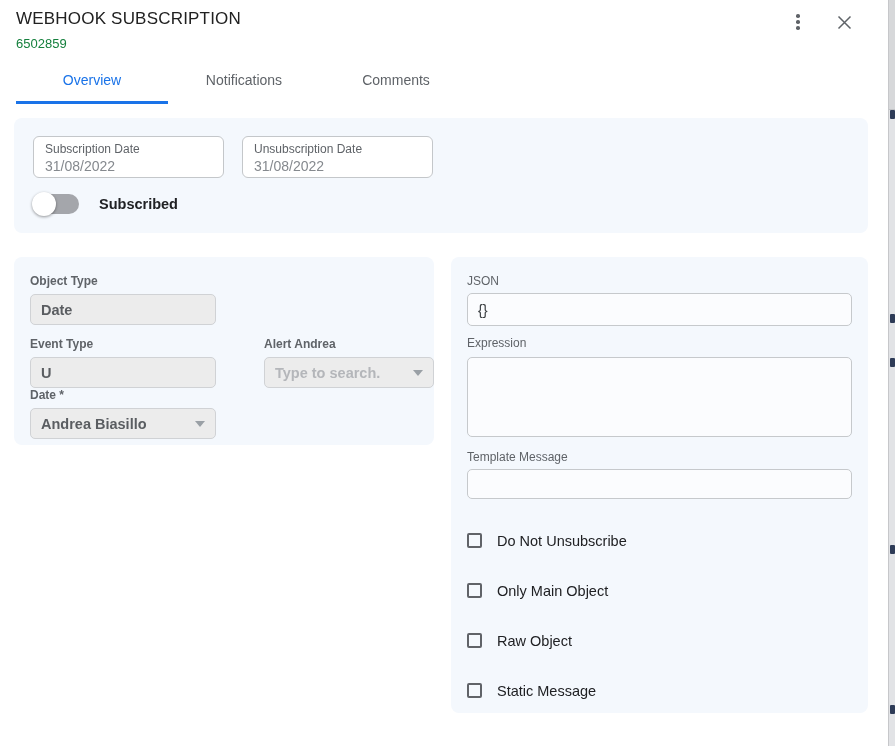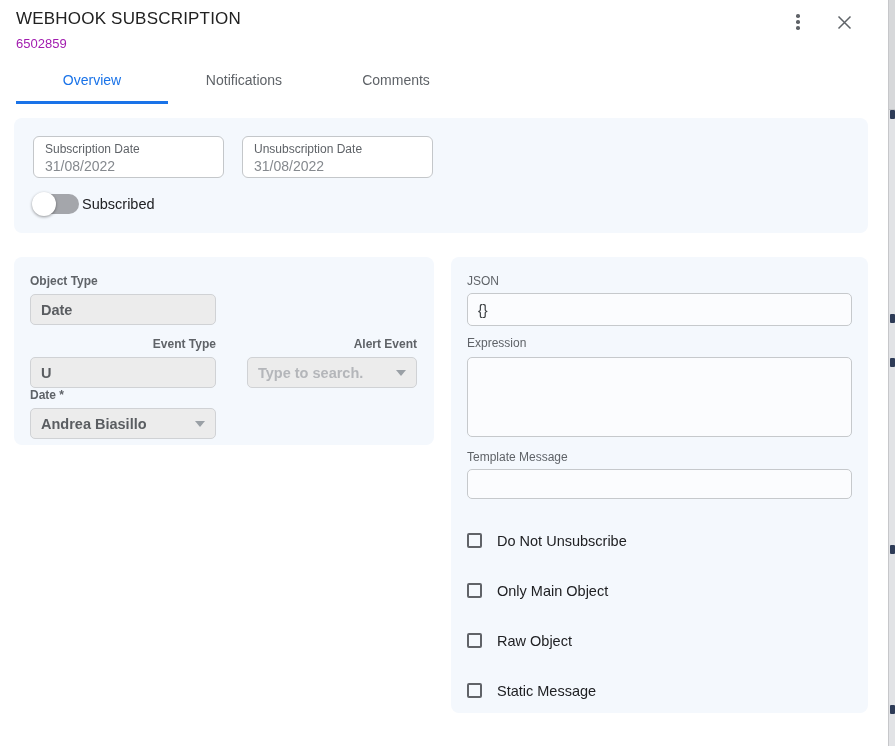--- a/index.html
+++ b/index.html
@@ -16,21 +16,21 @@
   }
   *{margin:0;padding:0;box-sizing:border-box;}
   html,body{width:895px;height:746px;overflow:hidden;}
   body{font-family:"Liberation Sans","DejaVu Sans",sans-serif;background:#fff;position:relative;}
 
   .modal{position:absolute;left:0;top:0;width:888px;height:746px;background:#fff;}
 
   
   .modal-header{position:relative;padding:9px 16px 0;}
   .page-title{font-size:17px;font-weight:400;color:#212121;letter-spacing:.2px;line-height:20px;}
-  .record-id{margin-top:7px;font-size:13px;color:#a21caf;line-height:15px;}
+  .record-id{margin-top:7px;font-size:13px;color:#15803d;line-height:15px;}
   .header-actions{position:absolute;top:10px;right:32px;display:flex;align-items:center;gap:22px;}
   .icon-btn{background:none;border:none;cursor:pointer;width:24px;height:24px;display:flex;align-items:center;justify-content:center;padding:0;}
   .kebab{display:flex;flex-direction:column;gap:2.5px;align-items:center;}
   .kebab i{width:3.5px;height:3.5px;border-radius:50%;background:#5f6368;display:block;}
 
   
   .tabs{position:absolute;left:16px;top:62px;display:flex;width:100%;}
   .tab{width:152px;text-align:center;font-size:14px;color:var(--label-gray);padding:10px 0 13px;border-bottom:3px solid transparent;cursor:pointer;}
   .tab.active{color:var(--accent);font-weight:500;border-bottom-color:var(--accent);}
 
@@ -45,30 +45,30 @@
   
   .date-row{display:flex;gap:18px;}
   .date-box{width:191px;height:42px;background:#fff;border:1px solid #c4c7ca;border-radius:6px;padding:5px 11px 0;cursor:pointer;}
   .date-box .field-label{font-weight:500;line-height:15px;}
   .date-value{display:block;font-size:14px;color:var(--value-gray);line-height:17px;margin-top:1px;}
 
   
   .toggle-row{display:flex;align-items:center;margin-top:13px;height:26px;}
   .switch{position:relative;width:45px;height:20px;border-radius:10px;background:var(--toggle-track);display:inline-block;cursor:pointer;margin-left:1px;}
   .switch .knob{position:absolute;left:-2px;top:-2px;width:24px;height:24px;border-radius:50%;background:#fff;box-shadow:0 1px 3px rgba(0,0,0,.4);}
-  .toggle-label{margin-left:3px;font-size:14.5px;color:var(--text-dark);}
+  .toggle-label{margin-left:20px;font-size:14.5px;color:var(--text-dark);font-weight:bold;}
 
   
   .field{margin-top:0;}
   .field + .field,.field-row{margin-top:12px;}
   .field .field-label{margin-bottom:6px;}
   .box{height:31px;border-radius:5px;display:flex;align-items:center;padding:0 10px;font-size:14.5px;}
   .box.disabled{background:var(--disabled-bg);border:1px solid var(--disabled-border);color:#5a5d61;}
   .box .placeholder{color:#b4b6ba;}
-  .field-row{display:flex;gap:31px;text-align:right;}
+  .field-row{display:flex;gap:48px;}
   .w186{width:186px;} .w170{width:170px;}
   .select{justify-content:space-between;}
   .caret{width:0;height:0;border-left:5px solid transparent;border-right:5px solid transparent;border-top:6px solid #9aa0a6;flex:none;margin-left:8px;}
 
   
   .input-text{width:385px;height:33px;background:var(--field-bg);border:1px solid var(--field-border);border-radius:5px;font-family:inherit;font-size:14.5px;color:#3c4043;padding:0 10px;outline:none;}
   .lbl-json{margin-bottom:5px;}
   .lbl-expr{margin-top:10px;margin-bottom:7px;}
   .textarea{width:385px;height:80px;background:var(--field-bg);border:1px solid var(--field-border);border-radius:5px;resize:none;outline:none;font-family:inherit;font-size:14px;padding:6px 10px;color:#3c4043;display:block;}
   .lbl-tpl{margin-top:13px;margin-bottom:5px;}
@@ -142,21 +142,21 @@
       </div>
     </div>
     <div class="field-row">
       <div class="field" style="margin-top:0;">
         <span class="field-label">Event Type</span>
         <div class="box disabled w186">
           <span>U</span>
         </div>
       </div>
       <div class="field" style="margin-top:0;">
-        <span class="field-label">Alert Event</span>
+        <span class="field-label">Alert Andrea</span>
         <div class="box disabled select w170">
           <span class="placeholder">Type to search.</span>
           <span class="caret"></span>
         </div>
       </div>
     </div>
     <div class="field">
       <span class="field-label">Date *</span>
       <div class="box disabled select w186">
         <span>Andrea Biasillo</span>

